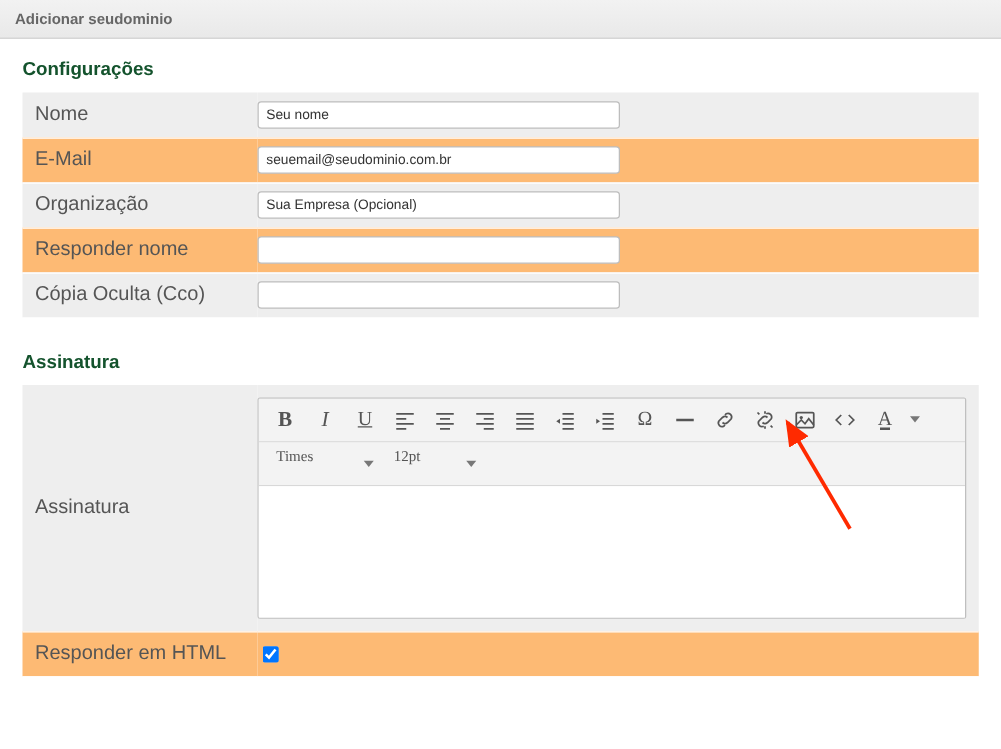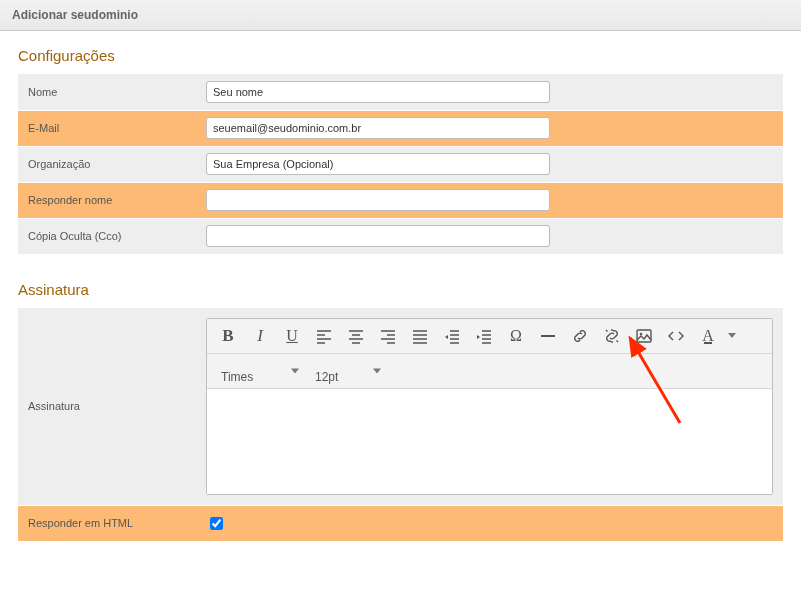--- a/index.html
+++ b/index.html
@@ -15,34 +15,34 @@
     background: linear-gradient(#f2f2f2,#e9e9e9);
     border-bottom: 1px solid #c9c9c9;
     padding: 8px 12px;
     font-weight: bold;
     color: #666;
     font-size: 12px;
   }
   .content { padding: 16px 18px 40px 18px; }
   .section-title {
     font-size: 15px;
-    font-weight: normal;
-    color: #a16207;
+    font-weight: bold;
+    color: #14532d;
     margin: 0 0 10px 0;
     padding: 0;
   }
   .section-title.sig { margin-top: 26px; margin-bottom: 10px; }
   .prop-table { width: 100%; border-collapse: collapse; table-layout: fixed; }
   .prop-table tr { height: 36px; border-bottom: 1px solid #fff; }
   .prop-table tr.odd  { background: #eeeeee; }
   .prop-table tr.even { background: #fdba74; }
-  .prop-table td.label  { width: 188px; padding: 6px 8px 6px 10px; color: #555; font-size:11px; vertical-align: middle; }
+  .prop-table td.label  { width: 188px; padding: 6px 8px 6px 10px; color: #555; font-size:16px; vertical-align: middle; }
   .prop-table td.field  { padding: 4px 10px 4px 0; vertical-align: middle; }
   .txt {
-    width: 344px;
+    width: 290px;
     height: 22px;
     padding: 2px 6px;
     font-size: 11px;
     color: #333;
     background: #fff;
     border: 1px solid #bdbdbd;
     border-radius: 3px;
     outline: none;
   }
   .chk { width:13px; height:13px; }
@@ -65,26 +65,27 @@
     border-radius: 2px;
     color: #555;
     cursor: pointer;
     font-size: 15px;
   }
   .tsel {
     height: 26px;
     min-width: 92px;
     padding: 0 20px 0 8px;
     display: flex;
-    align-items: flex-end;
+    align-items: flex-start;
     font-size: 12px;
     color: #555;
     position: relative;
     cursor: pointer;
     border-radius: 2px;
+    font-family: Liberation Serif, serif;
   }
   .tsel .caret {
     position: absolute; right: 6px; top: 50%;
     transform: translateY(-50%);
     width: 0; height: 0;
     border-left: 4px solid transparent;
     border-right: 4px solid transparent;
     border-top: 5px solid #777;
   }
   .editor-body { height: 105px; background: #fff; }

